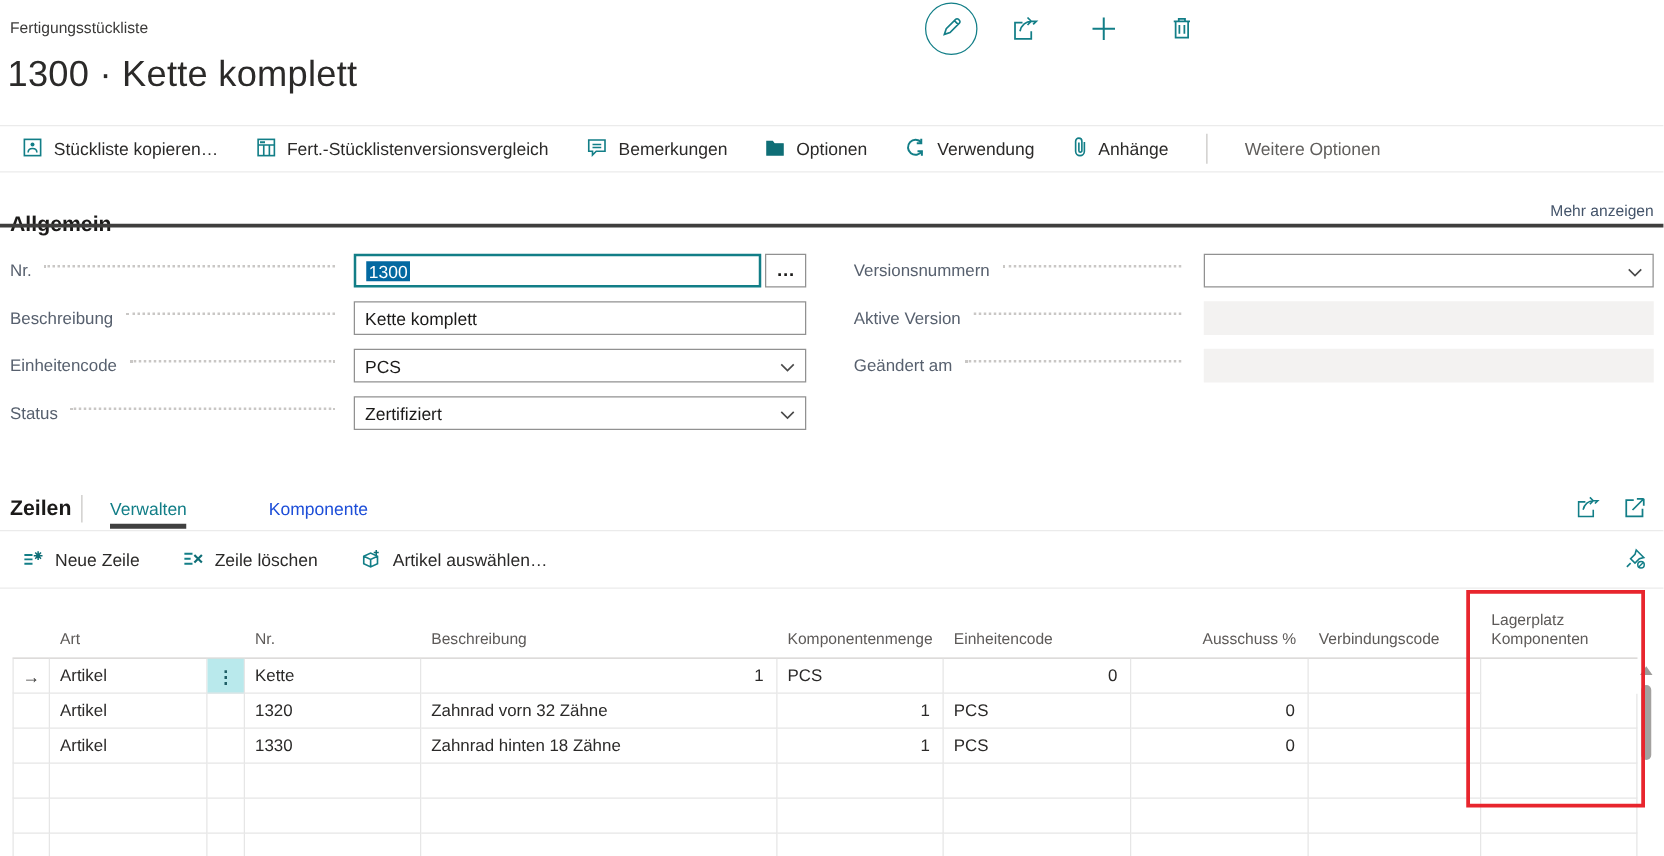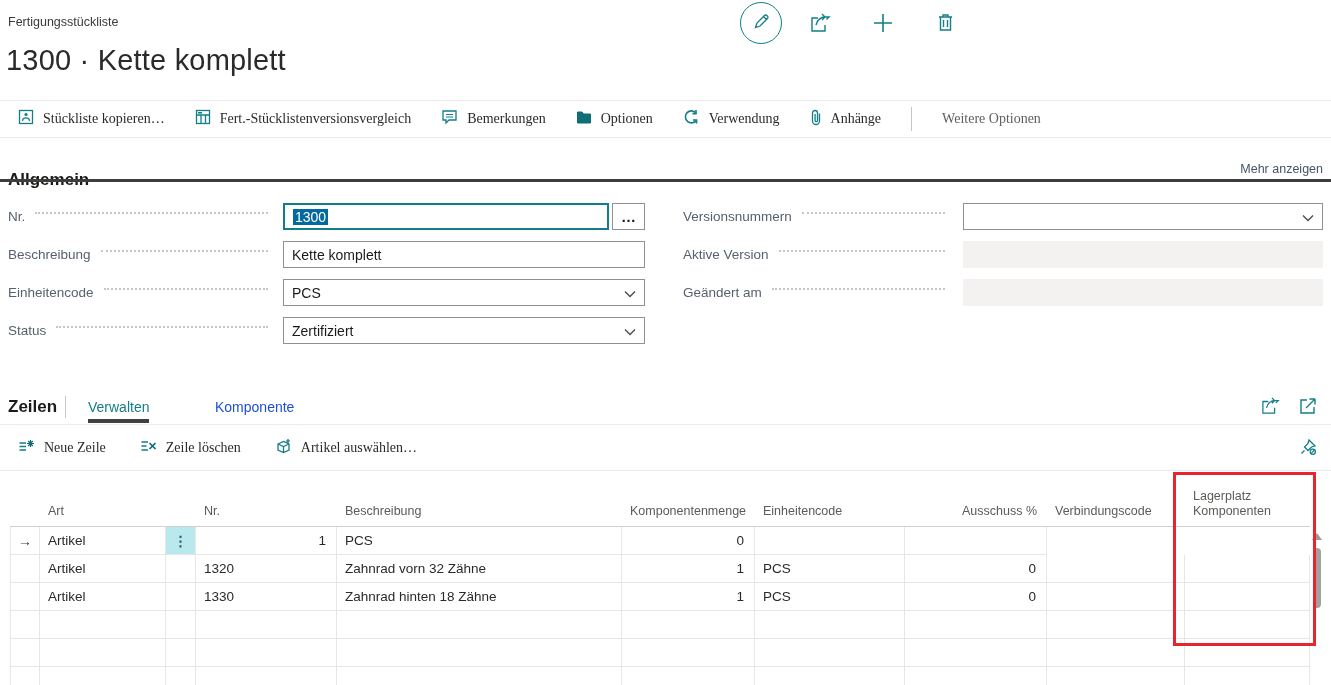--- a/index.html
+++ b/index.html
@@ -12,21 +12,21 @@
   .caption { position:absolute; left:8px; top:15px; font-size:12.5px; color:#3b3a39; }
   .page-title { position:absolute; left:6px; top:44px; font-size:29px; font-weight:300; color:#2b2a29; letter-spacing:.2px; }
   .sysbtn { position:absolute; background:none; border:none; cursor:pointer; padding:0; }
   .edit-circle { left:740px; top:2px; width:42px; height:42px; border:1.5px solid #127e87; border-radius:50%;
                  display:flex; align-items:center; justify-content:center; }
   
   .action-bar { position:absolute; top:100px; left:0; right:0; height:38px;
     border-top:1px solid #ebebeb; border-bottom:1px solid #ebebeb;
     display:flex; align-items:center; padding-left:18px; gap:30px; font-size:14px; }
   .act { display:flex; align-items:center; gap:9px; background:none; border:none; cursor:pointer;
-         font-family:Liberation Serif, serif; font-size:14px; color:#2b2a29; }
+         font-family:Liberation Sans, sans-serif; font-size:14px; color:#2b2a29; }
   .act.muted { color:#605e5c; }
   .vdiv { width:1px; height:24px; background:#c8c6c4; }
   .ic { flex:none; display:block; }
   
   .sec-head { position:absolute; left:8px; top:170px; font-size:17px; font-weight:bold; color:#1b1a19; }
   .show-more { position:absolute; right:8px; top:162px; font-size:12.5px; color:#44546a; background:none; border:none; cursor:pointer; font-family:inherit; }
   .sec-rule { position:absolute; top:179px; left:0; right:0; height:3px; background:#3f3e3d; }
   .lblrow { position:absolute; height:27px; display:flex; align-items:center; }
   .lbl { font-size:13.5px; color:#57606e; white-space:nowrap; }
   .leader { flex:1; border-bottom:2px dotted #c9c7c5; margin:0 10px; transform:translateY(-4px); height:1px; }
@@ -321,20 +321,21 @@
     </div>
 
     <div class="trow">
       <div class="td center">
           <span class="rowarrow">→</span>
         </div>
       <div class="td">Artikel</div>
       <div class="td center dots-active">
           <span>⋮</span>
         </div>
+      <div class="td">Kette</div>
       <div class="td num">1</div>
       <div class="td">PCS</div>
       <div class="td num">0</div>
       <div class="td"></div>
       <div class="td"></div>
     </div>
 
     <div class="trow">
       <div class="td center"></div>
       <div class="td">Artikel</div>

